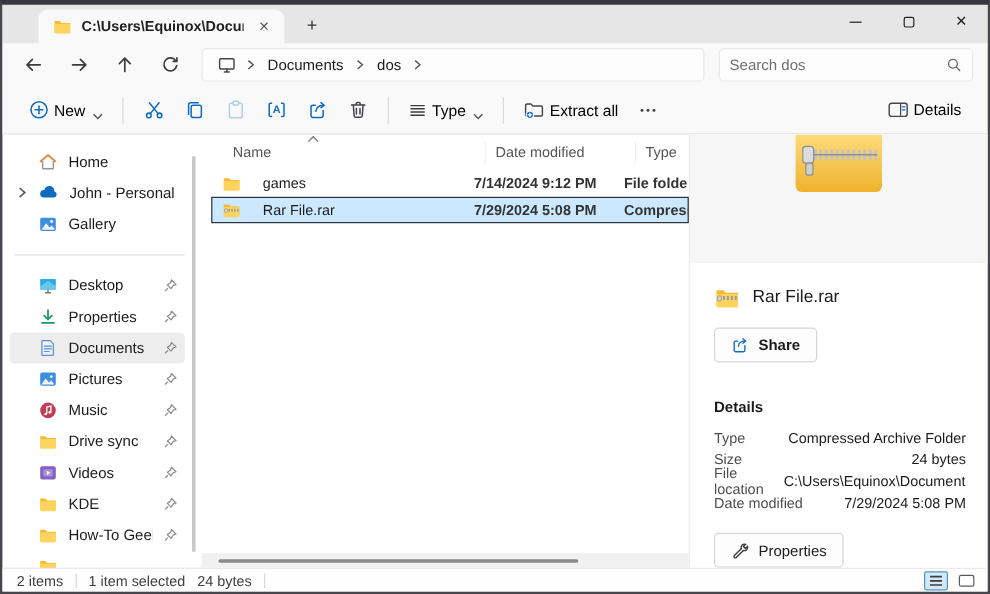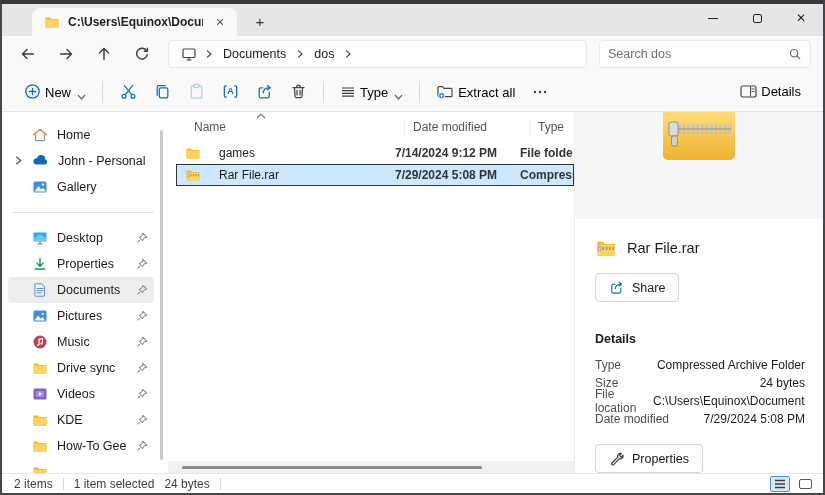--- a/index.html
+++ b/index.html
@@ -62,21 +62,21 @@
   .fl-row.selected { background:#cce8ff; border:1px solid #2f3337; }
   .h-scroll { position:absolute; left:0; right:0; bottom:0; height:12px; background:#f1f1f1; }
   .h-thumb { position:absolute; left:14px; top:5px; width:300px; height:3px; background:#8a8a8a; border-radius:2px; }
 
   
   .details { width:249px; flex:0 0 auto; border-left:1px solid #ececec; display:flex; flex-direction:column; background:#fff; }
   .preview { height:120px; background:#f6f6f6; display:flex; justify-content:center; align-items:flex-start; overflow:hidden; }
   .dp-title { display:flex; align-items:center; gap:10px; margin:18px 0 0 20px; }
   .dp-title .fname { font-size:14.5px; color:#1b1b1b; }
   .btn { display:inline-flex; align-items:center; gap:8px; border:1px solid #d5d5d5; background:#fdfdfd; border-radius:4px; padding:6px 13px; font-size:12.5px; color:#1b1b1b; }
-  .dp-share { margin:14px 0 0 20px; }
+  .dp-share { margin:14px 0 0 20px;font-weight:bold; }
   .dp-heading { margin:30px 0 0 20px; font-weight:700; font-size:12.5px; color:#1b1b1b; }
   .kv { display:flex; justify-content:space-between; margin:0 18px 0 20px; height:18px; align-items:center; }
   .kv .k { color:#4e4e4e; }
   .kv .v { color:#1b1b1b; text-align:right; white-space:nowrap; overflow:hidden; }
   .kv-rows { margin-top:10px; }
   .dp-props { margin:16px 0 0 20px; }
 
   
   .statusbar { height:20px; flex:0 0 auto; border-top:1px solid #e5e5e5; background:#fefefe; display:flex; align-items:center; padding:0 8px 0 12px; gap:10px; color:#3d3d46; font-size:12px; }
   .st-sep { width:1px; height:12px; background:#d6d6d6; }

